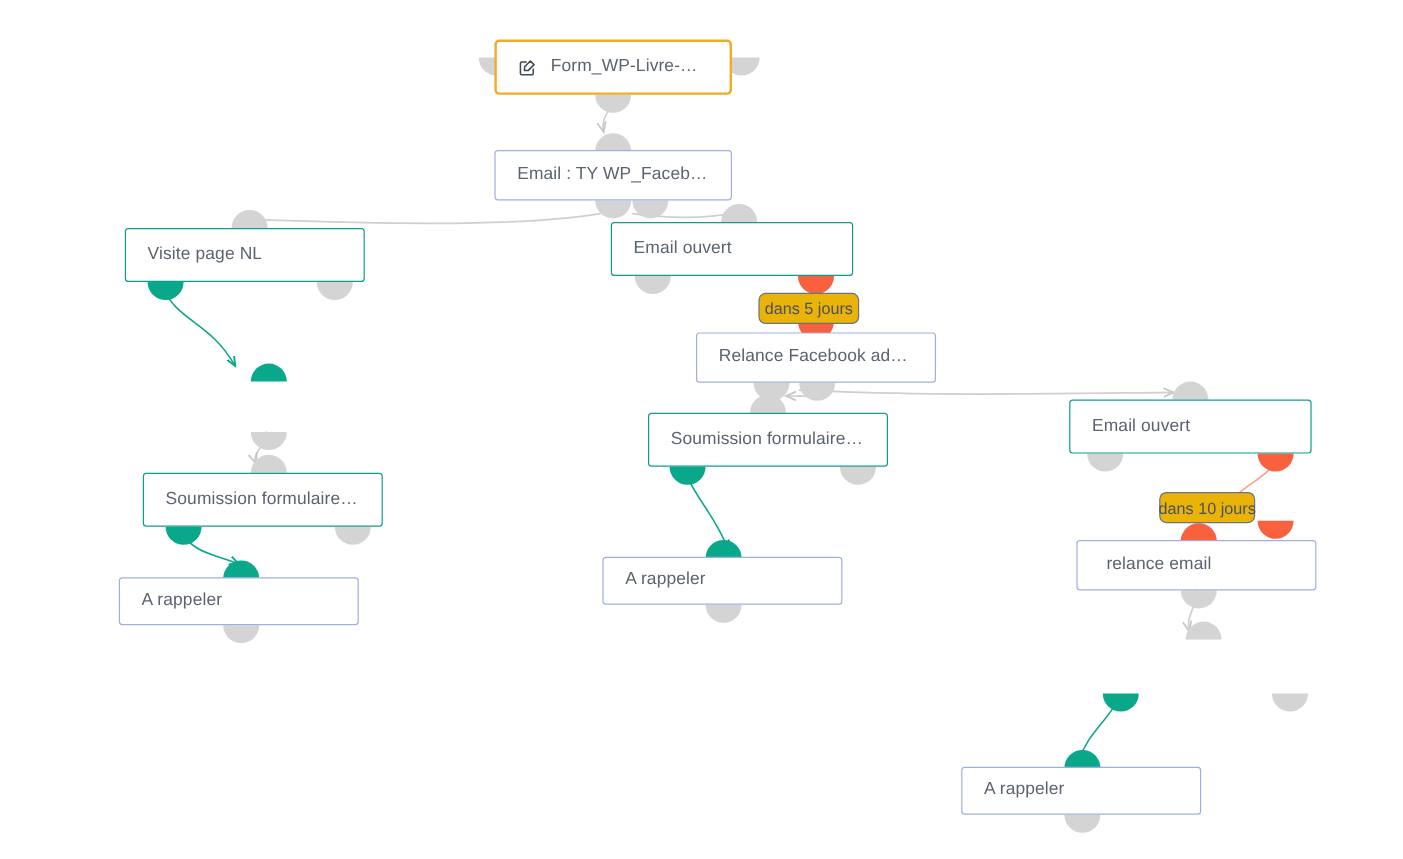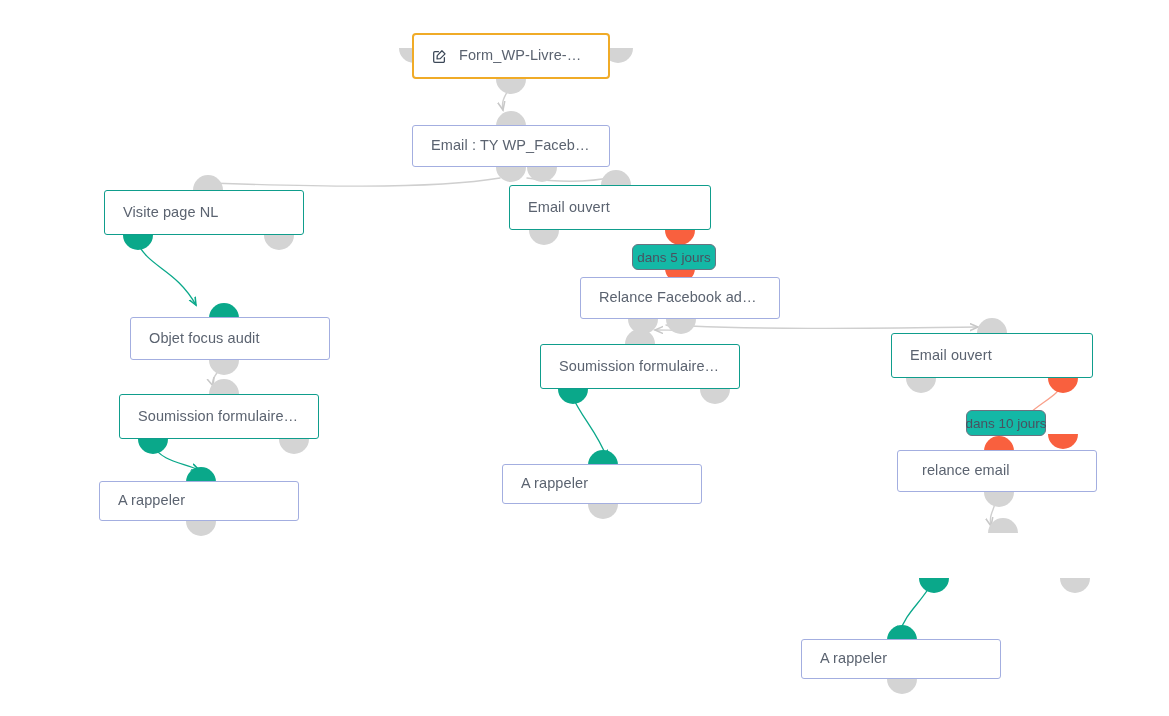--- a/index.html
+++ b/index.html
@@ -105,21 +105,21 @@
     align-items: center;
     justify-content: center;
     color: #3c4858;
   }
   .node-icon svg { display: block; }
 
   
   .delay-pill {
     position: absolute;
     box-sizing: border-box;
-    background: #14b8a6;
+    background: #eab308;
     border: 1px solid #6b7280;
     border-radius: 6px;
     display: flex;
     align-items: center;
     justify-content: center;
     padding: 0 10px;
     height: 26px;
     z-index: 4;
     cursor: pointer;
   }
@@ -216,23 +216,20 @@
       </div>
       <div class="node type-action" style="left: 412px; top: 125px; width: 198px; height: 42px;">
         <span class="node-label">Email : TY WP_Facebook_...</span>
       </div>
       <div class="node type-condition" style="left: 104px; top: 190px; width: 200px; height: 45px;">
         <span class="node-label">Visite page NL</span>
       </div>
       <div class="node type-condition" style="left: 509px; top: 185px; width: 202px; height: 45px;">
         <span class="node-label">Email ouvert</span>
       </div>
-      <div class="node type-action" style="left: 130px; top: 317px; width: 200px; height: 43px;">
-        <span class="node-label">Objet focus audit</span>
-      </div>
       <div class="node type-action" style="left: 580px; top: 277px; width: 200px; height: 42px;">
         <span class="node-label">Relance Facebook ads + a...</span>
       </div>
       <div class="node type-condition" style="left: 891px; top: 333px; width: 202px; height: 45px;">
         <span class="node-label">Email ouvert</span>
       </div>
       <div class="node type-condition" style="left: 540px; top: 344px; width: 200px; height: 45px;">
         <span class="node-label">Soumission formulaire au...</span>
       </div>
       <div class="node type-condition" style="left: 119px; top: 394px; width: 200px; height: 45px;">

